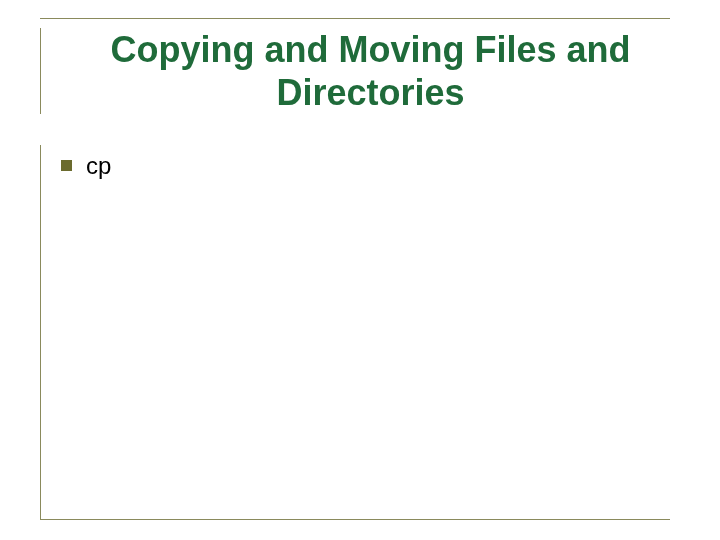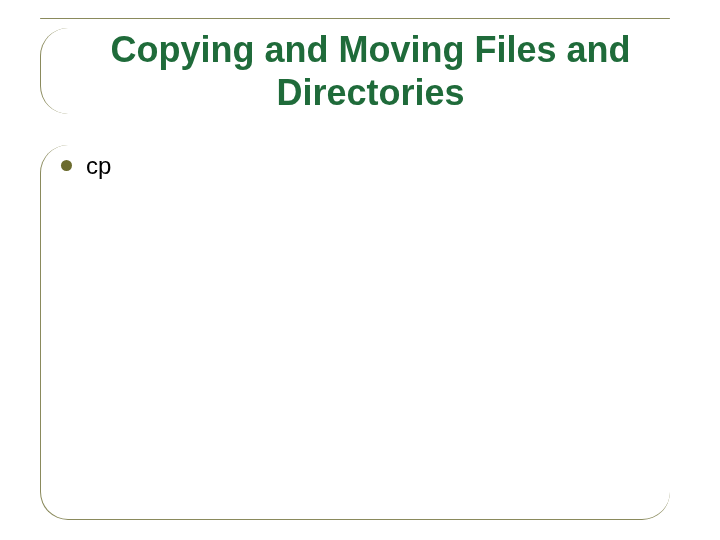--- a/index.html
+++ b/index.html
@@ -1,19 +1,18 @@
 <!DOCTYPE html>
 <html><head>
   <meta charset="utf-8">
   <style>
     * {
       margin: 0;
       padding: 0;
       box-sizing: border-box;
-      border-radius: 28px;
     }
     body {
       width: 720px;
       height: 540px;
       background: #ffffff;
       font-family: Arial, Helvetica, sans-serif;
       position: relative;
       overflow: hidden;
     }
     .slide {

